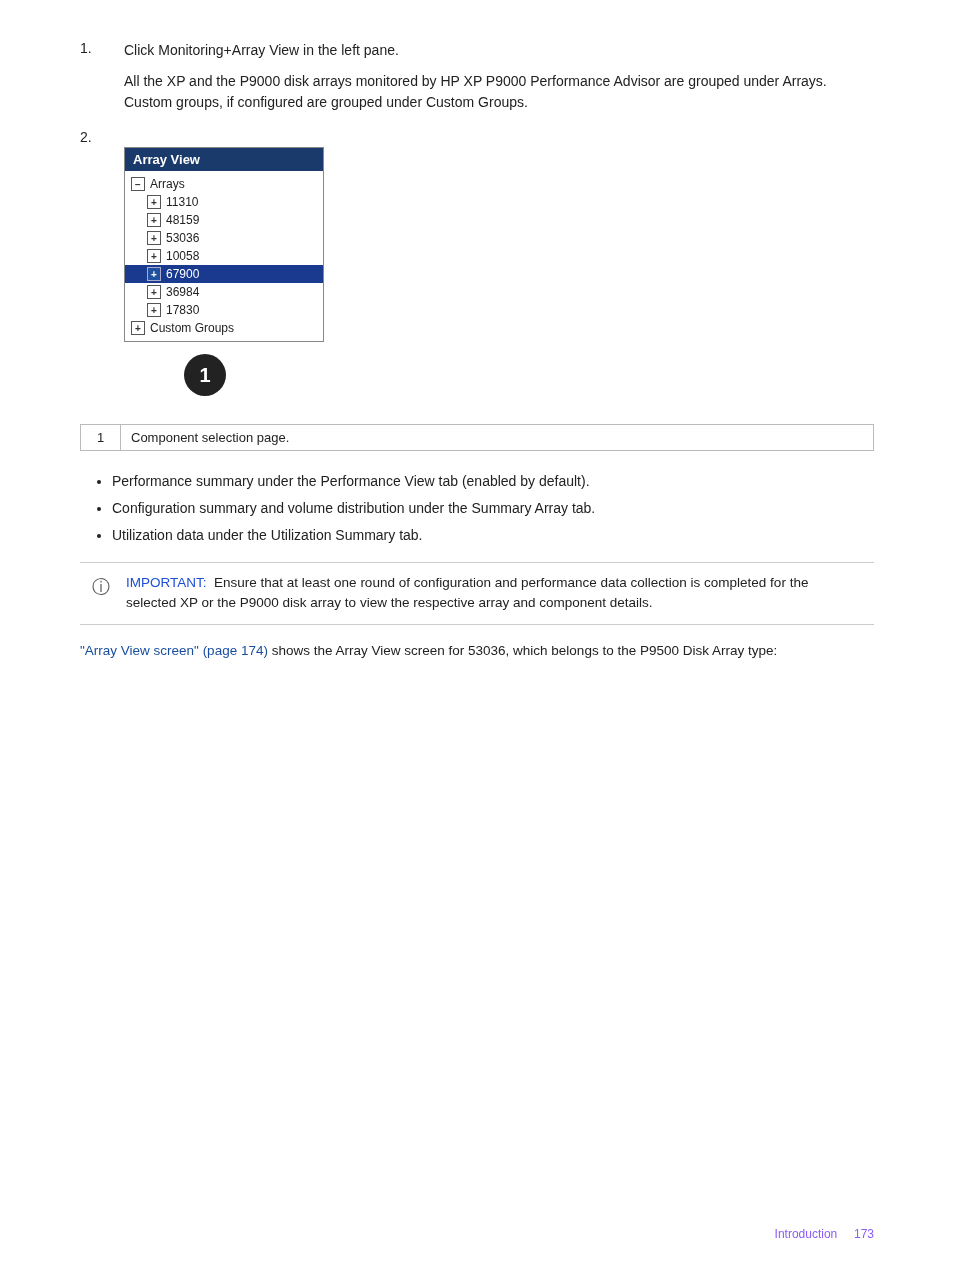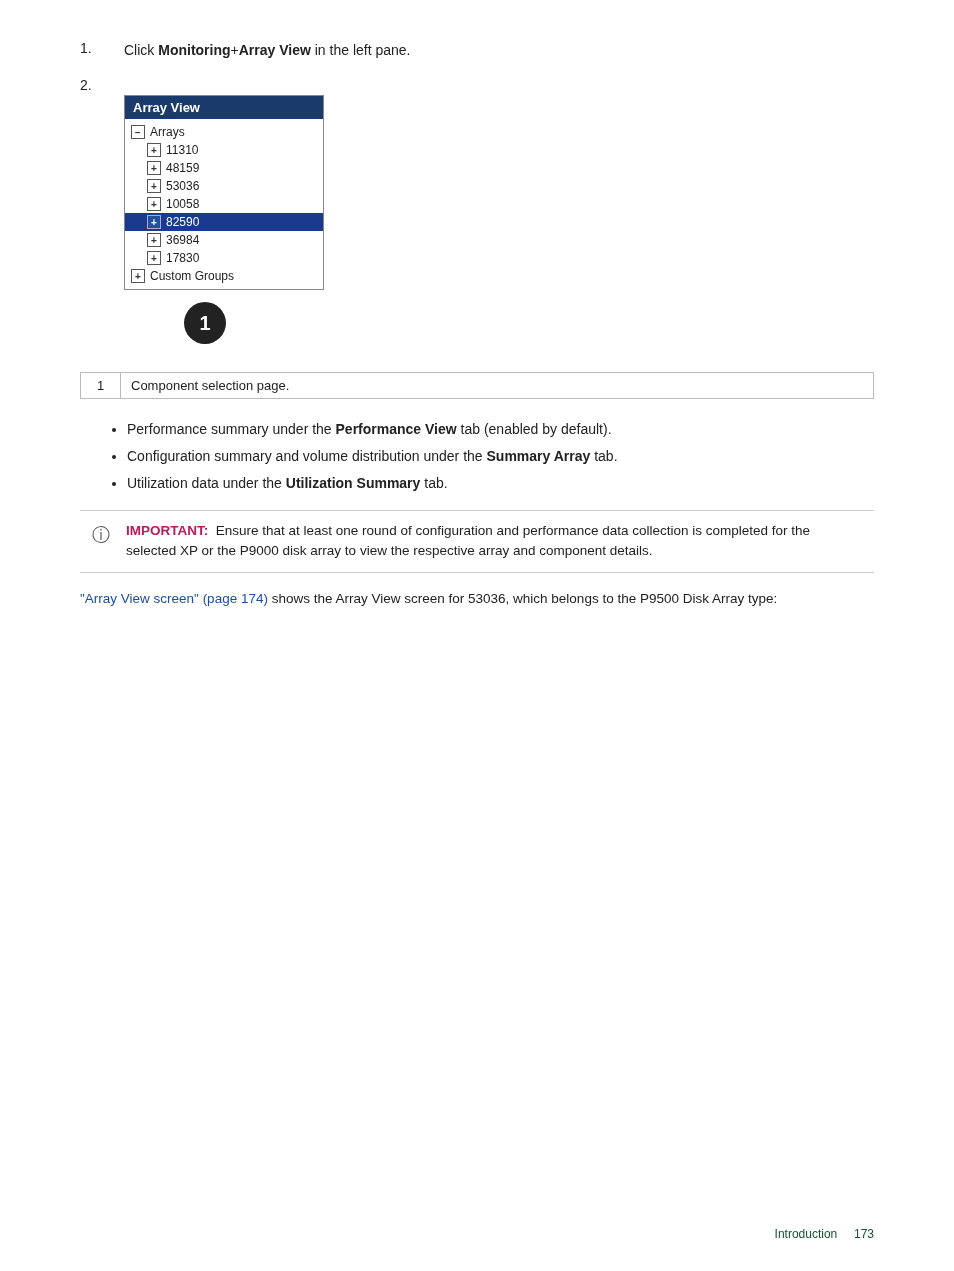--- a/index.html
+++ b/index.html
@@ -36,21 +36,21 @@
     .step-content p {
       margin-bottom: 10px;
       line-height: 1.5;
     }
 
     .step-content p:last-child {
       margin-bottom: 0;
     }
 
     b, strong {
-      font-weight: bold;
+      font-weight: normal;
     }
 
     .tree-panel {
       border: 1px solid #888;
       width: 200px;
       margin: 18px 0 12px 0;
       font-size: 13px;
     }
 
     .tree-header {
@@ -152,21 +152,21 @@
       margin-top: 18px;
       line-height: 1.5;
     }
 
     .summary-section p {
       margin-bottom: 10px;
     }
 
     .bullet-list {
       list-style: disc;
-      margin-left: 47px;
+      margin-left: 32px;
       margin-bottom: 14px;
     }
 
     .bullet-list li {
       margin-bottom: 6px;
       line-height: 1.5;
     }
 
     .important-box {
       border-top: 1px solid #ccc;
@@ -181,52 +181,53 @@
     }
 
     .important-icon {
       font-size: 18px;
       color: #555;
       min-width: 22px;
       margin-top: 1px;
     }
 
     .important-text b {
-      color: #be185d;
+      color: #1d4ed8;
     }
 
     .link-text {
       color: #1a4fa0;
       text-decoration: none;
     }
 
     .footer-note {
       margin-top: 16px;
       font-size: 13.5px;
       line-height: 1.5;
     }
 
     .page-footer {
       position: fixed;
       bottom: 30px;
       right: 80px;
       font-size: 12px;
-      color: #14532d;
+      color: #8b5cf6;
       margin-left: 44px;
     }
   </style>
 </head>
 <body>
 
 <div class="content">
 
   <div class="step">
     <div class="step-number">1.</div>
     <div class="step-content">
       <p>Click <b>Monitoring</b>+<b>Array View</b> in the left pane.</p>
+      <p>All the XP and the P9000 disk arrays monitored by HP XP P9000 Performance Advisor are grouped under <b>Arrays</b>. Custom groups, if configured are grouped under <b>Custom Groups</b>.</p>
     </div>
   </div>
 
   <div class="step">
     <div class="step-number">2.</div>
     <div class="step-content">
 
       <div class="tree-panel">
         <div class="tree-header">Array View</div>
         <div class="tree-body">
@@ -247,21 +248,21 @@
           <div class="tree-item indent-1">
             <span class="icon">+</span>
             <span>53036</span>
           </div>
           <div class="tree-item indent-1">
             <span class="icon">+</span>
             <span>10058</span>
           </div>
           <div class="tree-item indent-1 selected">
             <span class="icon">+</span>
-            <span>82590</span>
+            <span>67900</span>
           </div>
           <div class="tree-item indent-1">
             <span class="icon">+</span>
             <span>36984</span>
           </div>
           <div class="tree-item indent-1">
             <span class="icon">+</span>
             <span>17830</span>
           </div>
 

